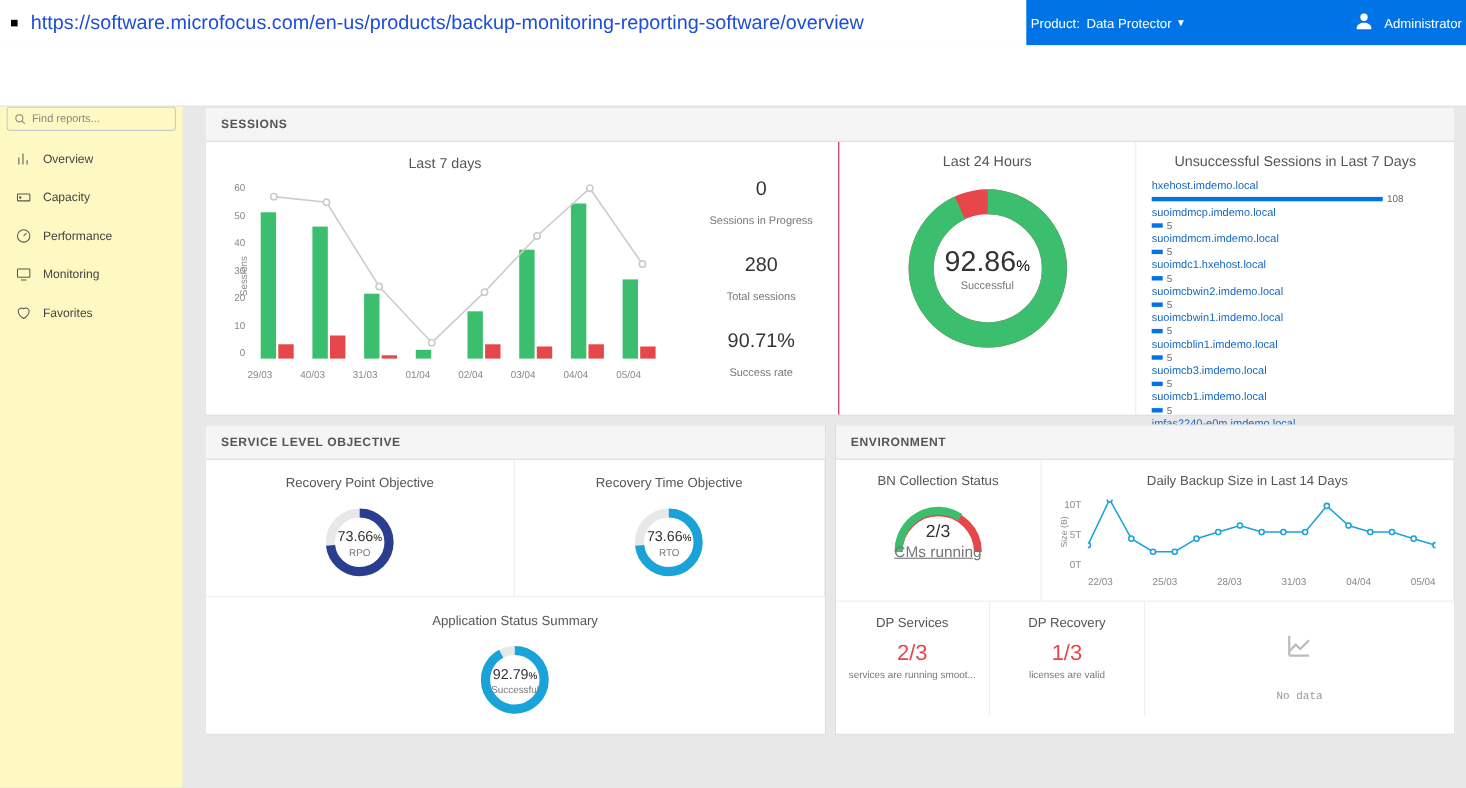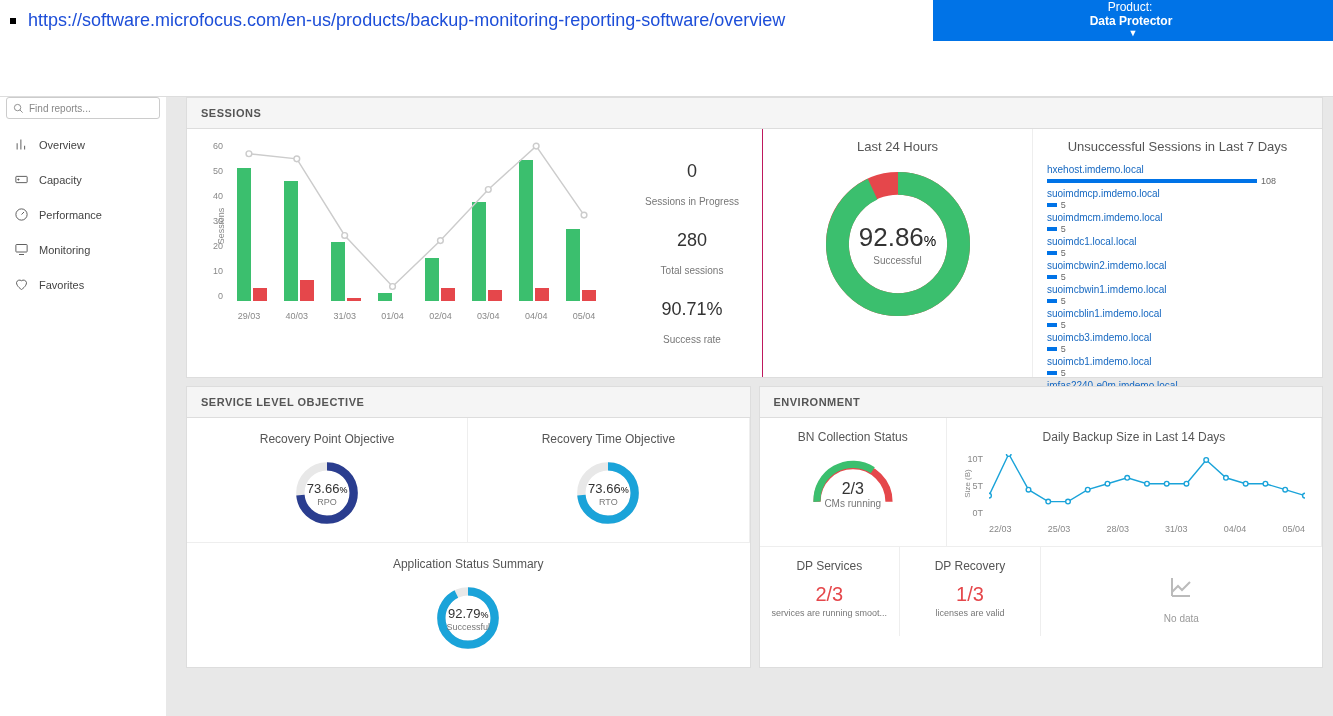--- a/index.html
+++ b/index.html
@@ -2,31 +2,31 @@
 <html><head>
 <meta charset="utf-8">
 <style>
 * { box-sizing: border-box; margin: 0; padding: 0; font-family: Arial, sans-serif; }
 body { background: #e8e8e8; width: 1333px; height: 716px; overflow: hidden; }
 
 .top-bar { background: #fff; height: 41px; display: flex; align-items: center; }
 .url-region { flex: 1; display: flex; align-items: center; padding-left: 10px; }
 .url-bullet { width: 6px; height: 6px; background: #000; margin-right: 12px; }
 .url-text { font-size: 18px; color: #1d4ed8; }
-.product-region { width: 400px; background: #0073e7; height: 41px; display: flex; align-items: center; color: #fff; font-size: 12px; padding: 0 4px; flex-direction: column; }
+.product-region { width: 400px; background: #0073e7; height: 41px; display: flex; align-items: center; color: #fff; font-size: 12px; padding: 0 4px; }
 .product-label { margin-right: 6px; }
-.product-value { font-weight: bold; margin-right: 4px; }
+.product-value { font-weight: normal; margin-right: 4px; }
 .product-caret { font-size: 9px; }
 .admin-block { margin-left: auto; display: flex; align-items: center; gap: 8px; }
 .person-icon svg { width: 20px; height: 20px; fill: #fff; }
 
 .sub-header { background: #fff; height: 56px; border-bottom: 1px solid #ddd; }
 
 .layout { display: flex; height: calc(716px - 97px); }
-.sidebar { width: 166px; background: #ffffff; padding-top: 0; }
+.sidebar { width: 166px; background: #fef9c3; padding-top: 0; }
 .search-box { margin: 0 6px 8px 6px; border: 1px solid #ccc; border-radius: 3px; height: 22px; display: flex; align-items: center; padding: 0 6px; font-size: 10px; color: #888; gap: 5px; }
 .nav-item { display: flex; align-items: center; gap: 10px; padding: 10px 14px; font-size: 11px; color: #444; cursor: pointer; }
 .nav-item svg { width: 15px; height: 15px; stroke: #555; fill: none; stroke-width: 1.5; }
 
 .main { flex: 1; padding: 0 10px 10px 20px; overflow: auto; }
 
 .panel { background: #fff; border: 1px solid #ddd; margin-bottom: 8px; }
 .panel-header { background: #f5f5f5; padding: 9px 14px; font-size: 11px; font-weight: bold; color: #555; letter-spacing: 0.5px; border-bottom: 1px solid #ddd; }
 
 .sessions-body { display: flex; height: 248px; }
@@ -40,21 +40,21 @@
 .subtitle { text-align: center; font-size: 13px; color: #555; margin-bottom: 10px; }
 
 .chart-7d { height: 180px; position: relative; margin-left: 24px; }
 .y-axis { position: absolute; left: -20px; top: 0; bottom: 20px; width: 18px; display: flex; flex-direction: column-reverse; justify-content: space-between; font-size: 9px; color: #888; text-align: right; }
 .y-label { position: absolute; left: -22px; top: 50%; transform: rotate(-90deg) translateX(10px); font-size: 9px; color: #888; }
 .plot { position: absolute; left: 0; right: 0; top: 0; bottom: 20px; display: flex; align-items: flex-end; gap: 4px; padding: 0 6px; }
 .bar-group { flex: 1; display: flex; align-items: flex-end; gap: 2px; justify-content: center; }
 .bar-green { width: 14px; background: #3bbf6e; }
 .bar-red { width: 14px; background: #e5474b; }
 .x-axis { position: absolute; left: 0; right: 0; bottom: 0; display: flex; font-size: 9px; color: #888; }
-.x-axis span { flex: 1; text-align: center; }
+.x-axis span { flex: 1; text-align: left; }
 .line-overlay { position: absolute; left: 0; right: 0; top: 0; bottom: 20px; pointer-events: none; }
 
 .donut-wrap { position: relative; width: 160px; height: 160px; margin: 8px auto 0; }
 .donut-wrap svg { transform: rotate(-90deg); }
 .donut-center { position: absolute; top: 0; left: 0; right: 0; bottom: 0; display: flex; flex-direction: column; align-items: center; justify-content: center; }
 .donut-val { font-size: 26px; color: #333; }
 .donut-pct { font-size: 14px; }
 .donut-sub { font-size: 10px; color: #777; margin-top: 2px; }
 
 .unsucc-item { font-size: 10px; color: #1668c1; margin-bottom: 1px; }
@@ -82,30 +82,30 @@
 .env-row2 { display: grid; grid-template-columns: 1fr 1fr 2fr; grid-column: 1 / 3; border-top: 1px solid #eee; }
 .env-cell { padding: 12px; text-align: center; border-right: 1px solid #eee; position: relative; }
 .env-cell:last-child { border-right: none; }
 .env-title { font-size: 12px; color: #555; margin-bottom: 10px; }
 .env-ratio { font-size: 20px; color: #e5474b; }
 .env-ratio-sub { font-size: 9px; color: #777; margin-top: 2px; }
 
 .arc-gauge { width: 90px; height: 55px; margin: 6px auto 0; position: relative; }
 .arc-center { position: absolute; left: 0; right: 0; bottom: 0; text-align: center; }
 .arc-val { font-size: 16px; color: #333; }
-.arc-sub { font-size: 10px; color: #777; }
+.arc-sub { font-size: 14px; color: #777; text-decoration: underline; }
 
 .spark-area { height: 80px; position: relative; margin-top: 10px; }
 .spark-y { position: absolute; left: 0; top: 0; bottom: 16px; width: 24px; display: flex; flex-direction: column; justify-content: space-between; font-size: 9px; color: #888; text-align: right; }
 .spark-ylabel { position: absolute; left: -6px; top: 25px; transform: rotate(-90deg); font-size: 8px; color: #888; }
 .spark-plot { position: absolute; left: 30px; right: 4px; top: 0; bottom: 16px; }
 .spark-x { position: absolute; left: 30px; right: 4px; bottom: 0; display: flex; justify-content: space-between; font-size: 9px; color: #888; }
 
 .nodata-icon { color: #bbb; margin-top: 16px; }
-.nodata-lbl { font-size: 10px; color: #999; margin-top: 10px; }
+.nodata-lbl { font-size: 10px; color: #999; margin-top: 24px; font-family: Liberation Mono, monospace; }
 </style>
 </head>
 <body>
 
 <div class="top-bar">
   <div class="url-region">
     <div class="url-bullet"></div>
     <div class="url-text">https://software.microfocus.com/en-us/products/backup-monitoring-reporting-software/overview</div>
   </div>
   <div class="product-region">
@@ -171,20 +171,21 @@
       <span>Favorites</span>
     </div>
   </div>
 
   <div class="main">
 
     <div class="panel">
       <div class="panel-header">SESSIONS</div>
       <div class="sessions-body">
         <div class="sessions-chart-area">
+          <div class="subtitle">Last 7 days</div>
           <div class="chart-7d">
             <span class="y-label">Sessions</span>
             <div class="y-axis" id="y-axis-7d">
                 <span>0</span>
                 <span>10</span>
                 <span>20</span>
                 <span>30</span>
                 <span>40</span>
                 <span>50</span>
                 <span>60</span>
@@ -284,21 +285,21 @@
               <div class="unsucc-item">suoimdmcp.imdemo.local</div>
               <div class="unsucc-bar-row">
                 <div class="unsucc-bar" style="width: 9.72222px;"></div>
                 <span class="unsucc-count">5</span>
               </div>
               <div class="unsucc-item">suoimdmcm.imdemo.local</div>
               <div class="unsucc-bar-row">
                 <div class="unsucc-bar" style="width: 9.72222px;"></div>
                 <span class="unsucc-count">5</span>
               </div>
-              <div class="unsucc-item">suoimdc1.local.local</div>
+              <div class="unsucc-item">suoimdc1.hxehost.local</div>
               <div class="unsucc-bar-row">
                 <div class="unsucc-bar" style="width: 9.72222px;"></div>
                 <span class="unsucc-count">5</span>
               </div>
               <div class="unsucc-item">suoimcbwin2.imdemo.local</div>
               <div class="unsucc-bar-row">
                 <div class="unsucc-bar" style="width: 9.72222px;"></div>
                 <span class="unsucc-count">5</span>
               </div>
               <div class="unsucc-item">suoimcbwin1.imdemo.local</div>

